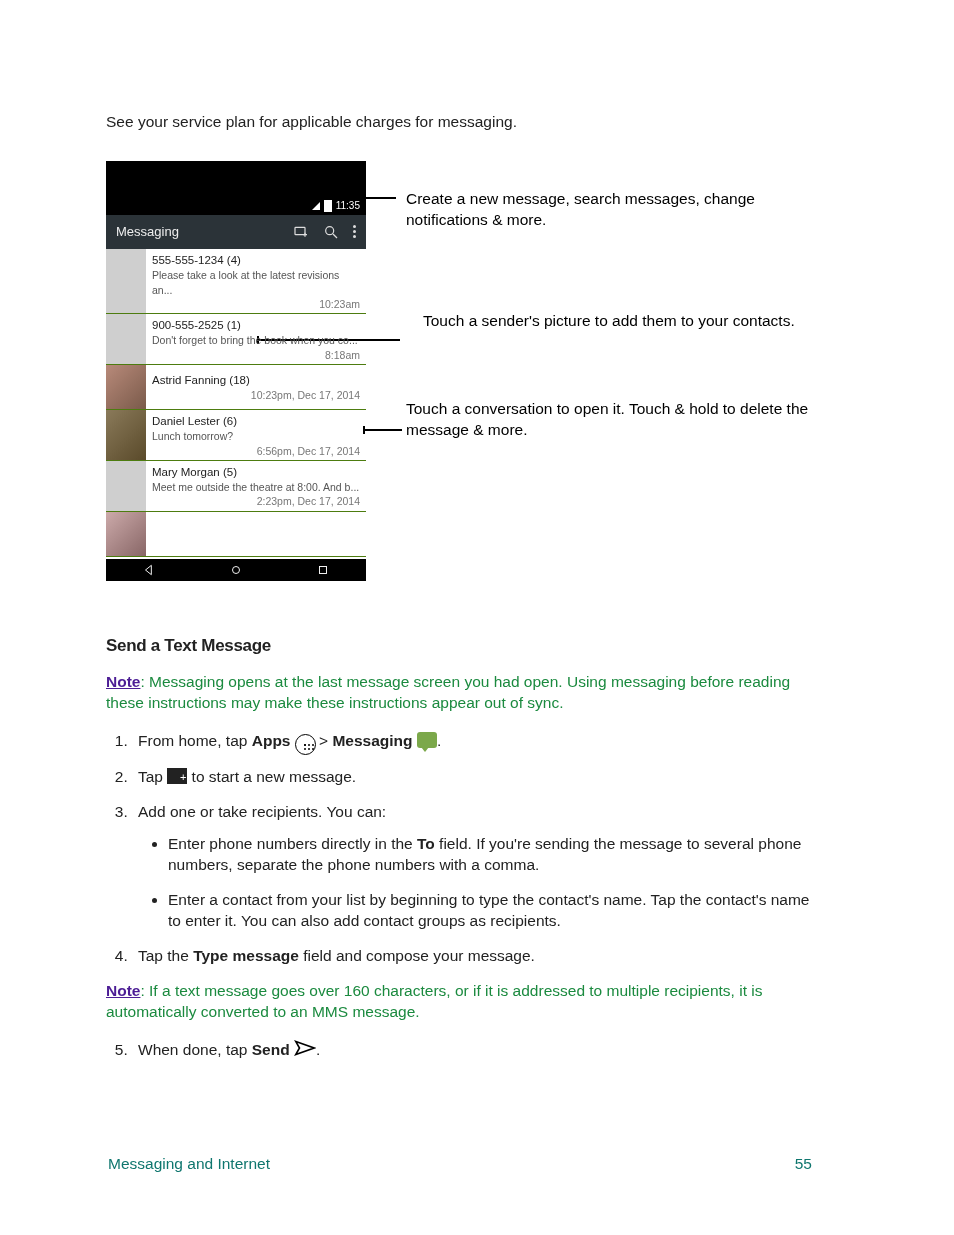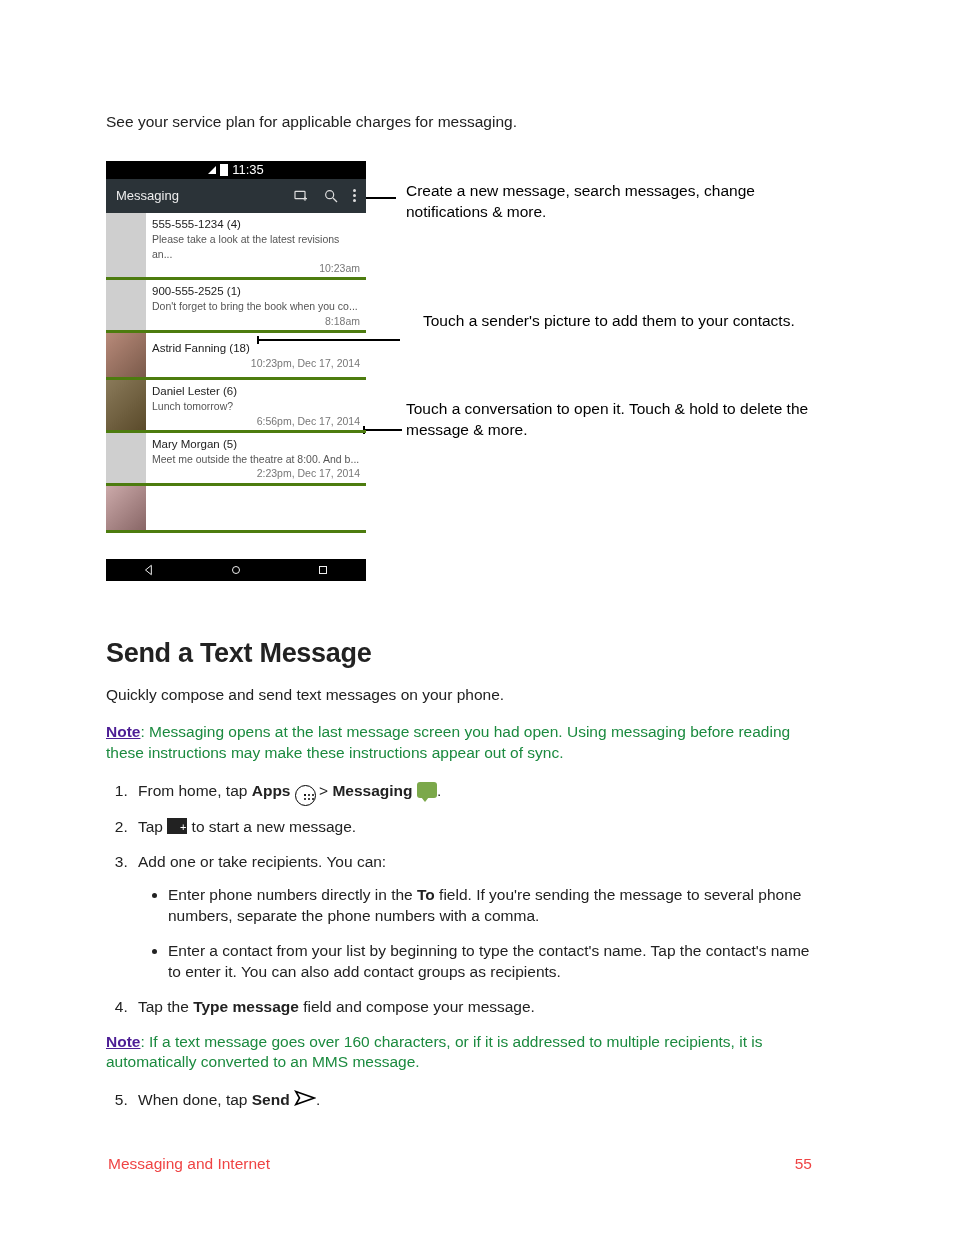--- a/index.html
+++ b/index.html
@@ -34,26 +34,27 @@
     height: 420px;
     background: #000;
     display: flex;
     flex-direction: column;
   }
 
   .statusbar {
     height: 18px;
     background: #000;
     color: #fff;
-    font-size: 13px;
-    display: flex;
-    justify-content: center;
+    font-size: 10px;
+    display: flex;
+    justify-content: flex-end;
     align-items: center;
     padding: 0 6px;
     gap: 4px;
+    margin-top: 36px;
   }
   .tri { width: 0; height: 0; border-left: 8px solid transparent; border-bottom: 8px solid #fff; }
   .batt { width: 6px; height: 10px; background:#fff; border:1px solid #fff; }
 
   .appbar {
     height: 34px;
     background: #2b3338;
     color: #eee;
     display: flex;
     align-items: center;
@@ -67,21 +68,21 @@
   .appbar .dots { display:flex; flex-direction:column; gap:2px; }
   .appbar .dots span { width:3px; height:3px; background:#ddd; border-radius:50%; }
 
   .thread-list {
     flex: 1;
     background: #fff;
     overflow: hidden;
   }
   .thread {
     display: flex;
-    border-bottom: 3px solid #4d7c0f;
+    border-bottom: 1px solid #4d7c0f;
     min-height: 44px;
     position: relative;
   }
   .thread .avatar {
     width: 40px;
     background: #cfcfcf;
     flex-shrink: 0;
   }
   .thread .avatar.p1 { background: linear-gradient(135deg,#b88a7a,#7a5a4a); }
   .thread .avatar.p2 { background: linear-gradient(135deg,#8a7a5a,#5a4a2a); }
@@ -116,21 +117,21 @@
     color: #000;
   }
   .callouts .co { position:absolute; line-height:1.35; }
   .co-line { position:absolute; height:2px; background:#000; }
   .co-line::before { content:""; position:absolute; left:-1px; top:-3px; width:2px; height:8px; background:#000; }
 
   
   h2.section {
     font-family: Arial Black, Arial, sans-serif;
     font-weight: 900;
-    font-size: 27px;
+    font-size: 17px;
     margin: 34px 0 14px 0;
     letter-spacing: -0.3px;
   }
   p { margin: 0 0 16px 0; }
   .note { color: #1b8a3f; }
   .note b { color:#4c1d95;text-decoration:underline; }
 
   ol.steps { padding-left: 26px; margin: 0 0 14px 0; }
   ol.steps > li { margin-bottom: 14px; padding-left: 6px; }
   ul.sub { list-style: disc; padding-left: 30px; margin: 12px 0 0 0; }
@@ -174,21 +175,21 @@
 
   .send-arrow {
     display:inline-block; vertical-align:middle;
   }
   .send-arrow svg { width:22px; height:18px; }
 
   
   .footer {
     position:absolute; bottom:60px; left:108px; right:62px;
     display:flex; justify-content:space-between;
-    font-size:15.5px; color:#ef4444;
+    font-size:15.5px; color:#0f766e;
   }
 
 </style>
 </head>
 <body>
 
 <div class="page">
 
   <p class="intro-line">See your service plan for applicable charges for messaging.</p>
 
@@ -275,29 +276,28 @@
         <svg viewBox="0 0 24 24">
             <circle cx="12" cy="12" r="6"></circle>
           </svg>
         <svg viewBox="0 0 24 24">
             <rect x="6" y="6" width="12" height="12"></rect>
           </svg>
       </div>
     </div>
 
     <div class="callouts">
-      <div class="co" style="top:20px;">Create a new message, search messages, change notifications &amp; more.</div>
+      <div class="co" style="top:28px;">Create a new message, search messages, change notifications &amp; more.</div>
       <div class="co" style="top:150px;margin-left:17px;">Touch a sender's picture to add them to your contacts.</div>
       <div class="co" style="top:238px;">Touch  a conversation to open it. Touch &amp; hold to delete the message &amp; more.</div>
     </div>
   </div>
 
   <h2 class="section">Send a Text Message</h2>
 
-  <p>Quickly compose and send text messages on your phone.</p>
 
   <p class="note">
     <b>Note</b><span>: Messaging opens at the last message screen you had open. Using messaging before reading these instructions may make these instructions appear out of sync.</span>
   </p>
 
   <ol class="steps">
     <li>
       <span>From home, tap </span><b>Apps</b>
       <span class="inline-ic"><span class="circle6">
             <span class="grid6">

